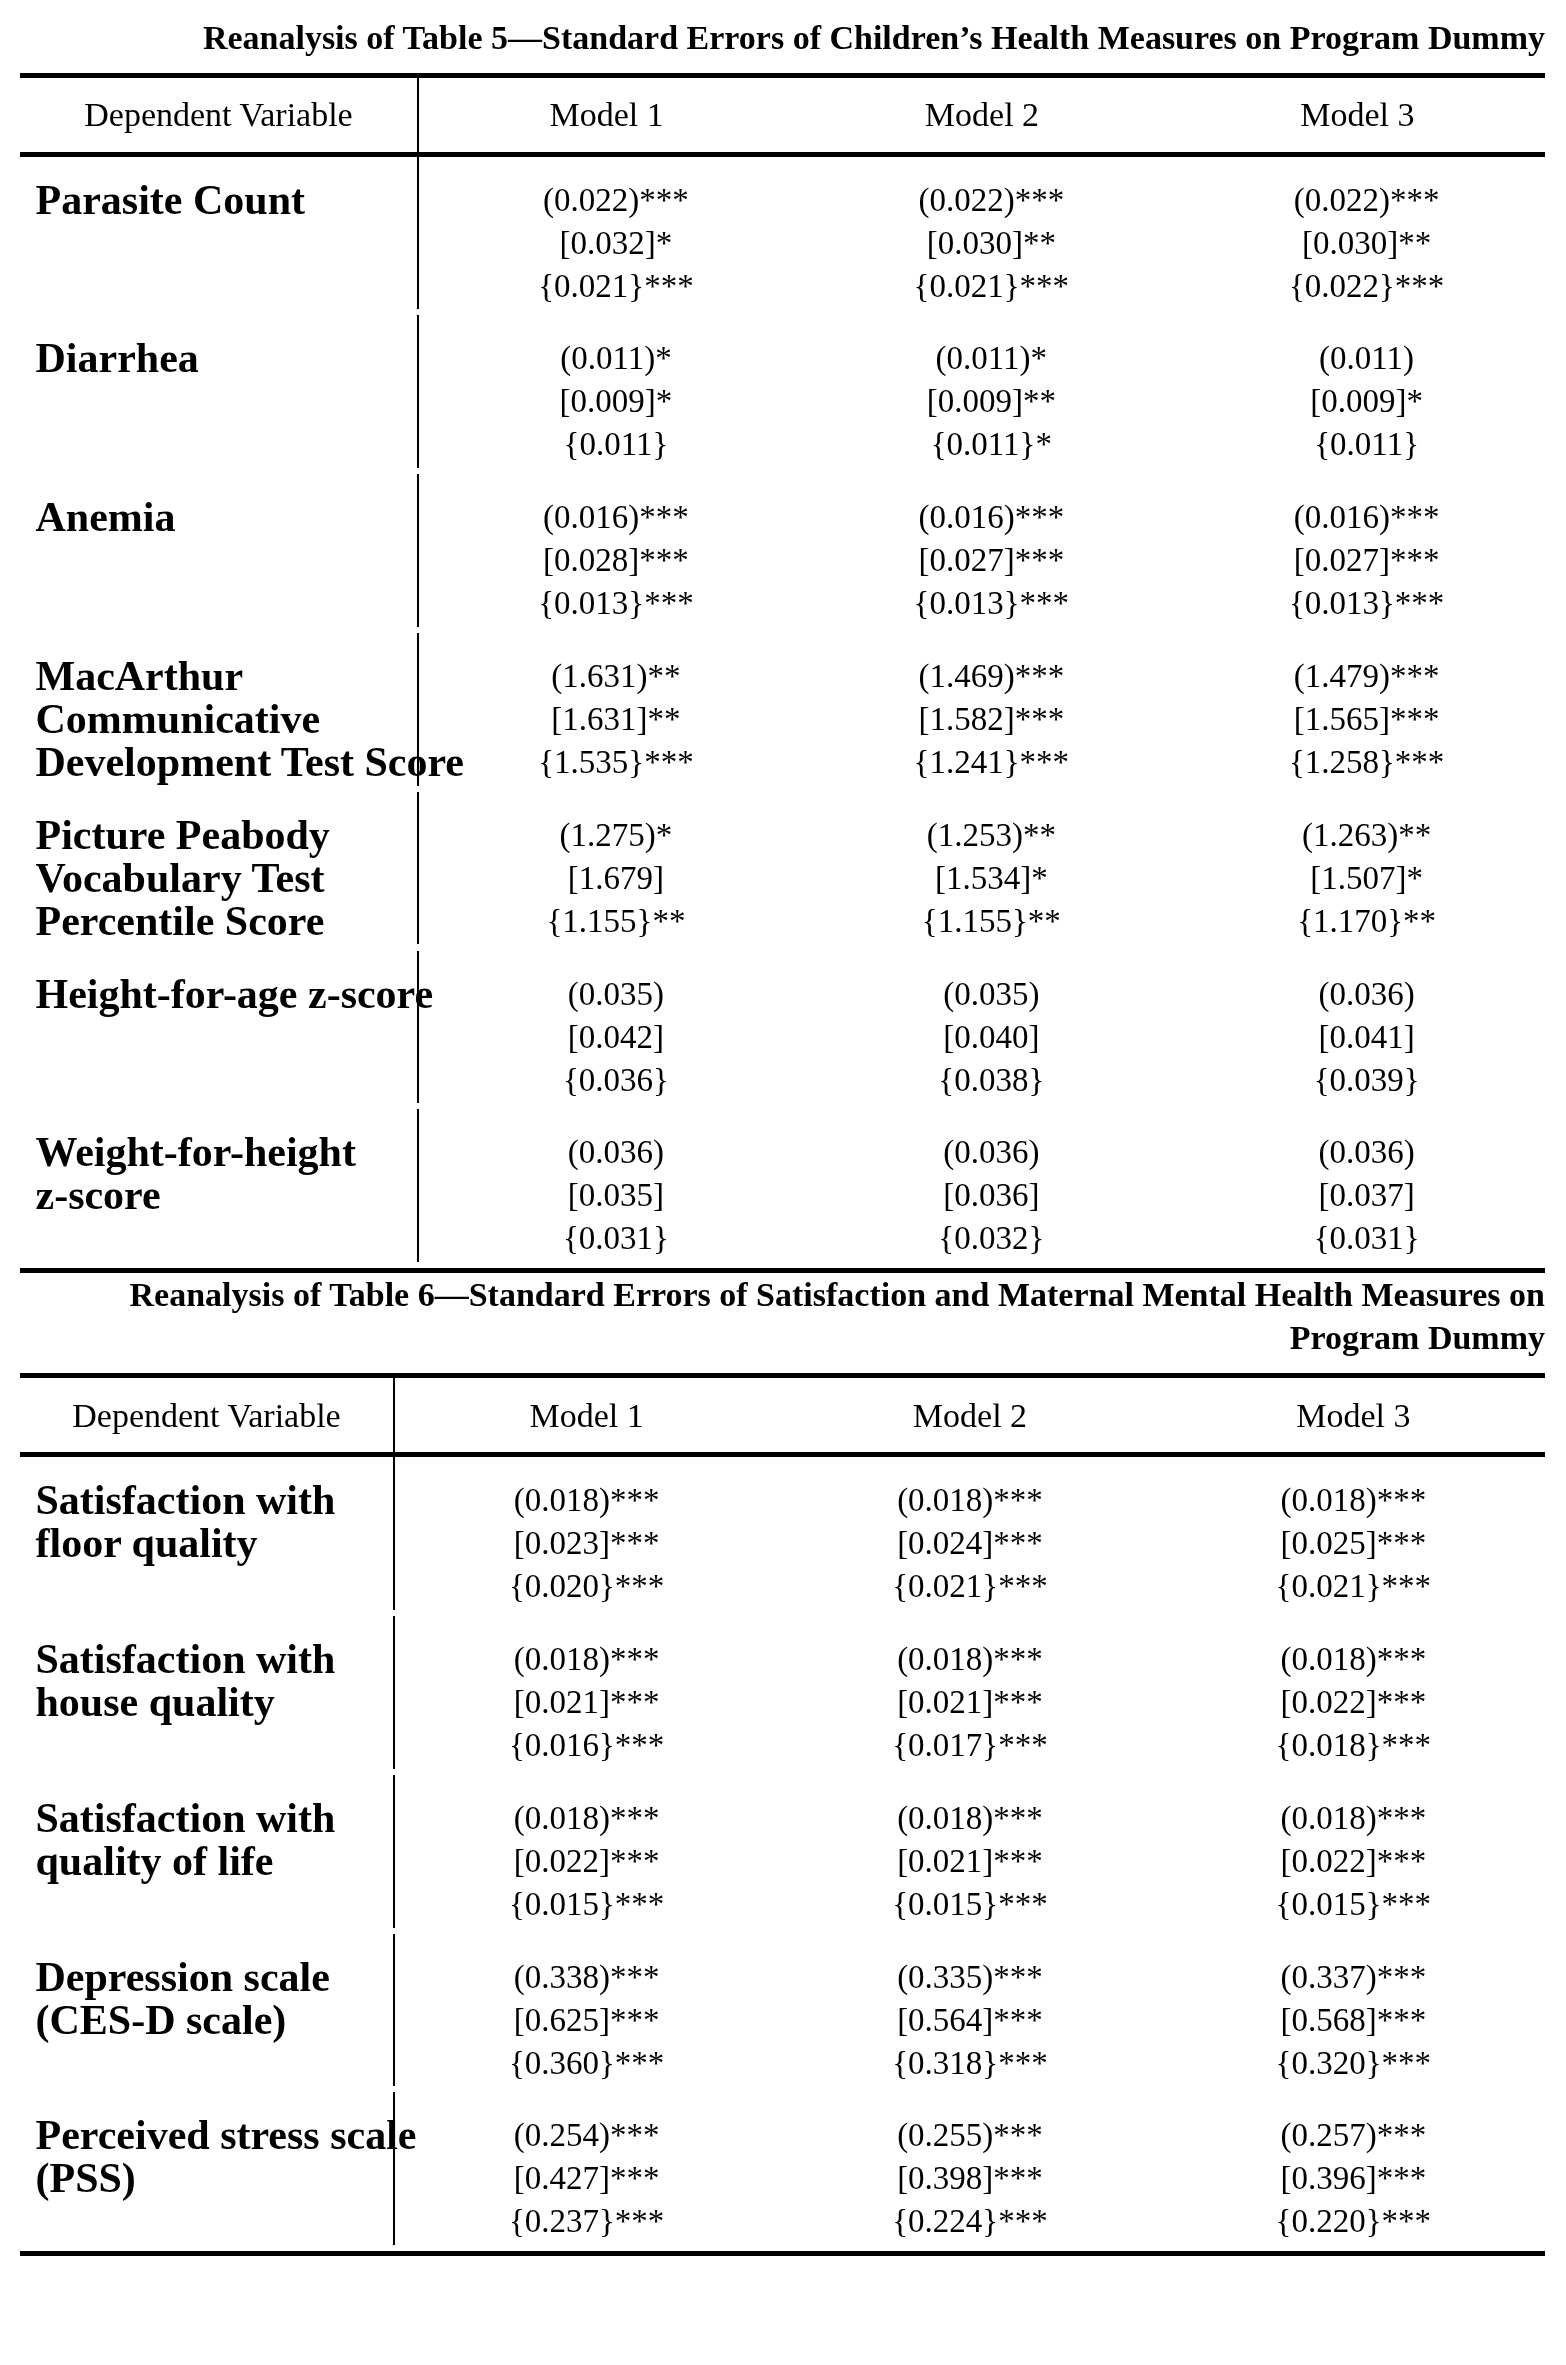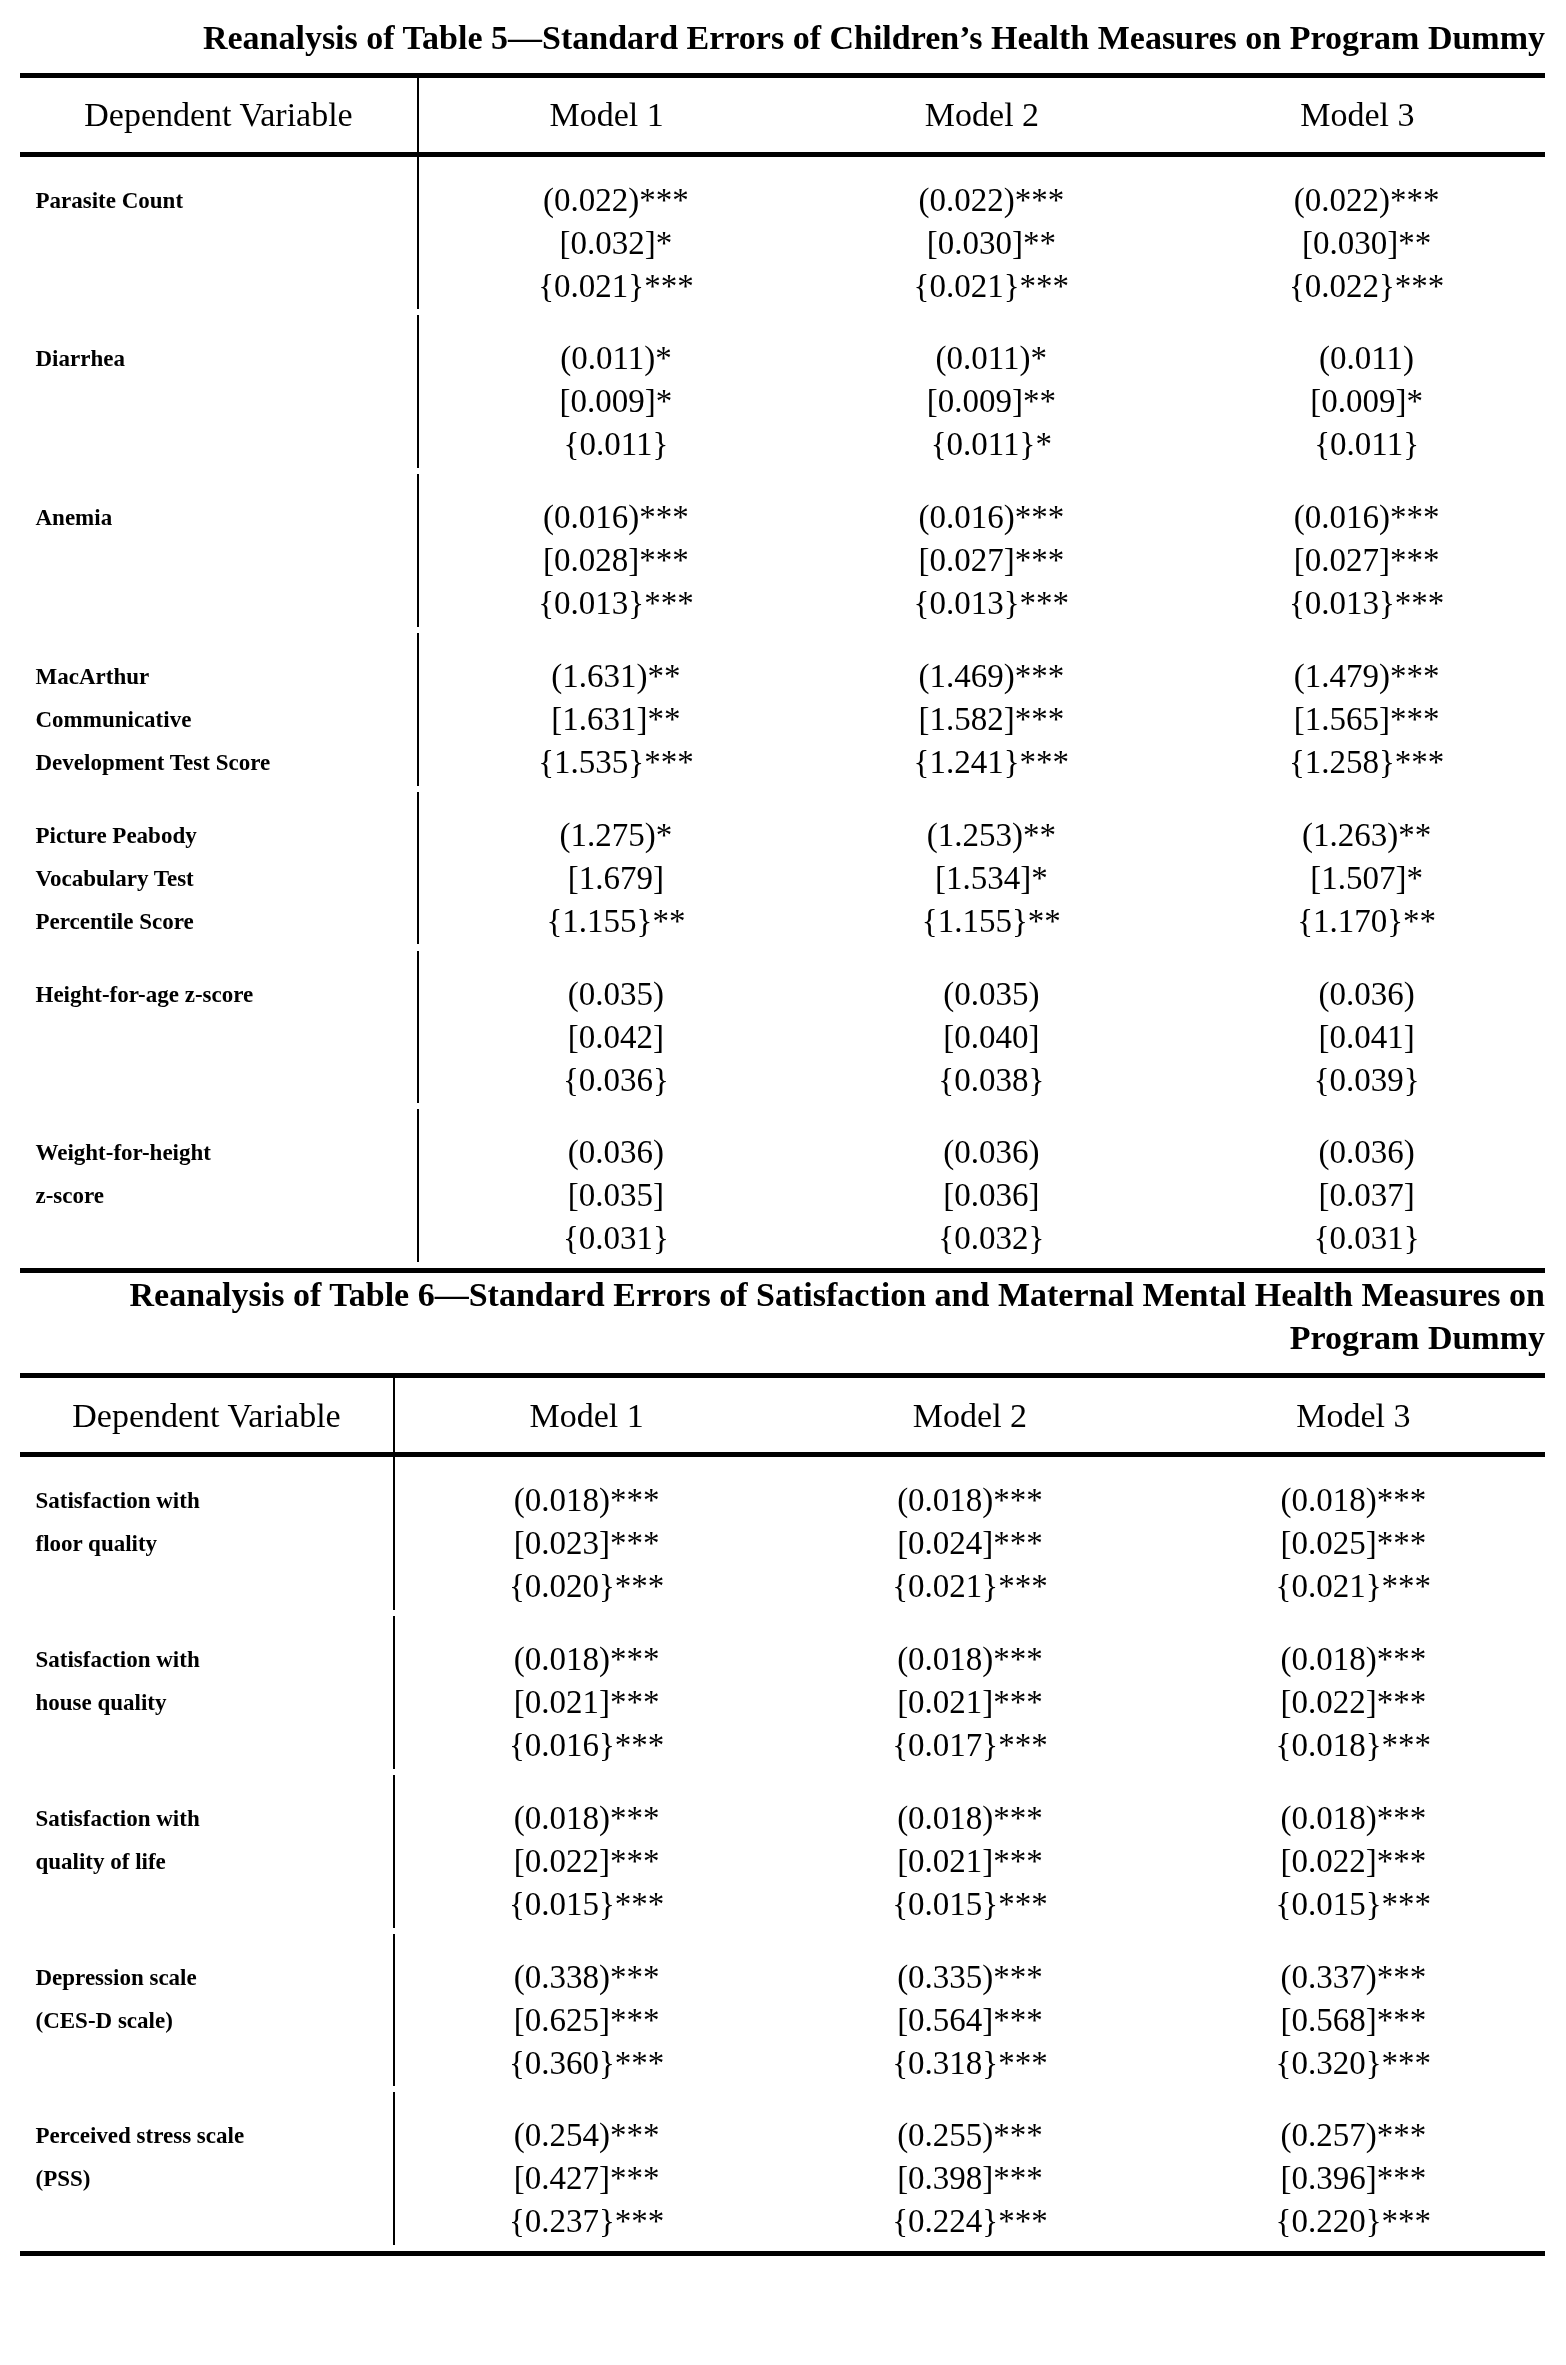--- a/index.html
+++ b/index.html
@@ -47,21 +47,21 @@
   .row {
     display: grid;
     grid-template-columns: var(--labelw) 1fr 1fr 1fr;
     padding-top: 22px;
     padding-bottom: 1.6px;
     margin-bottom: 6.2px;
   }
   .row .label {
     border-right: 2.3px solid #000;
     font-weight: bold;
-    font-size: 23px;
+    font-size: 42px;
     line-height: 43px;
     padding-left: 15.5px;
     white-space: pre;
     margin-top: -22px;       
     padding-top: 22px;
     padding-bottom: 1.6px;
     margin-bottom: -1.6px;
   }
   .row .vals {
     font-size: 33px;

